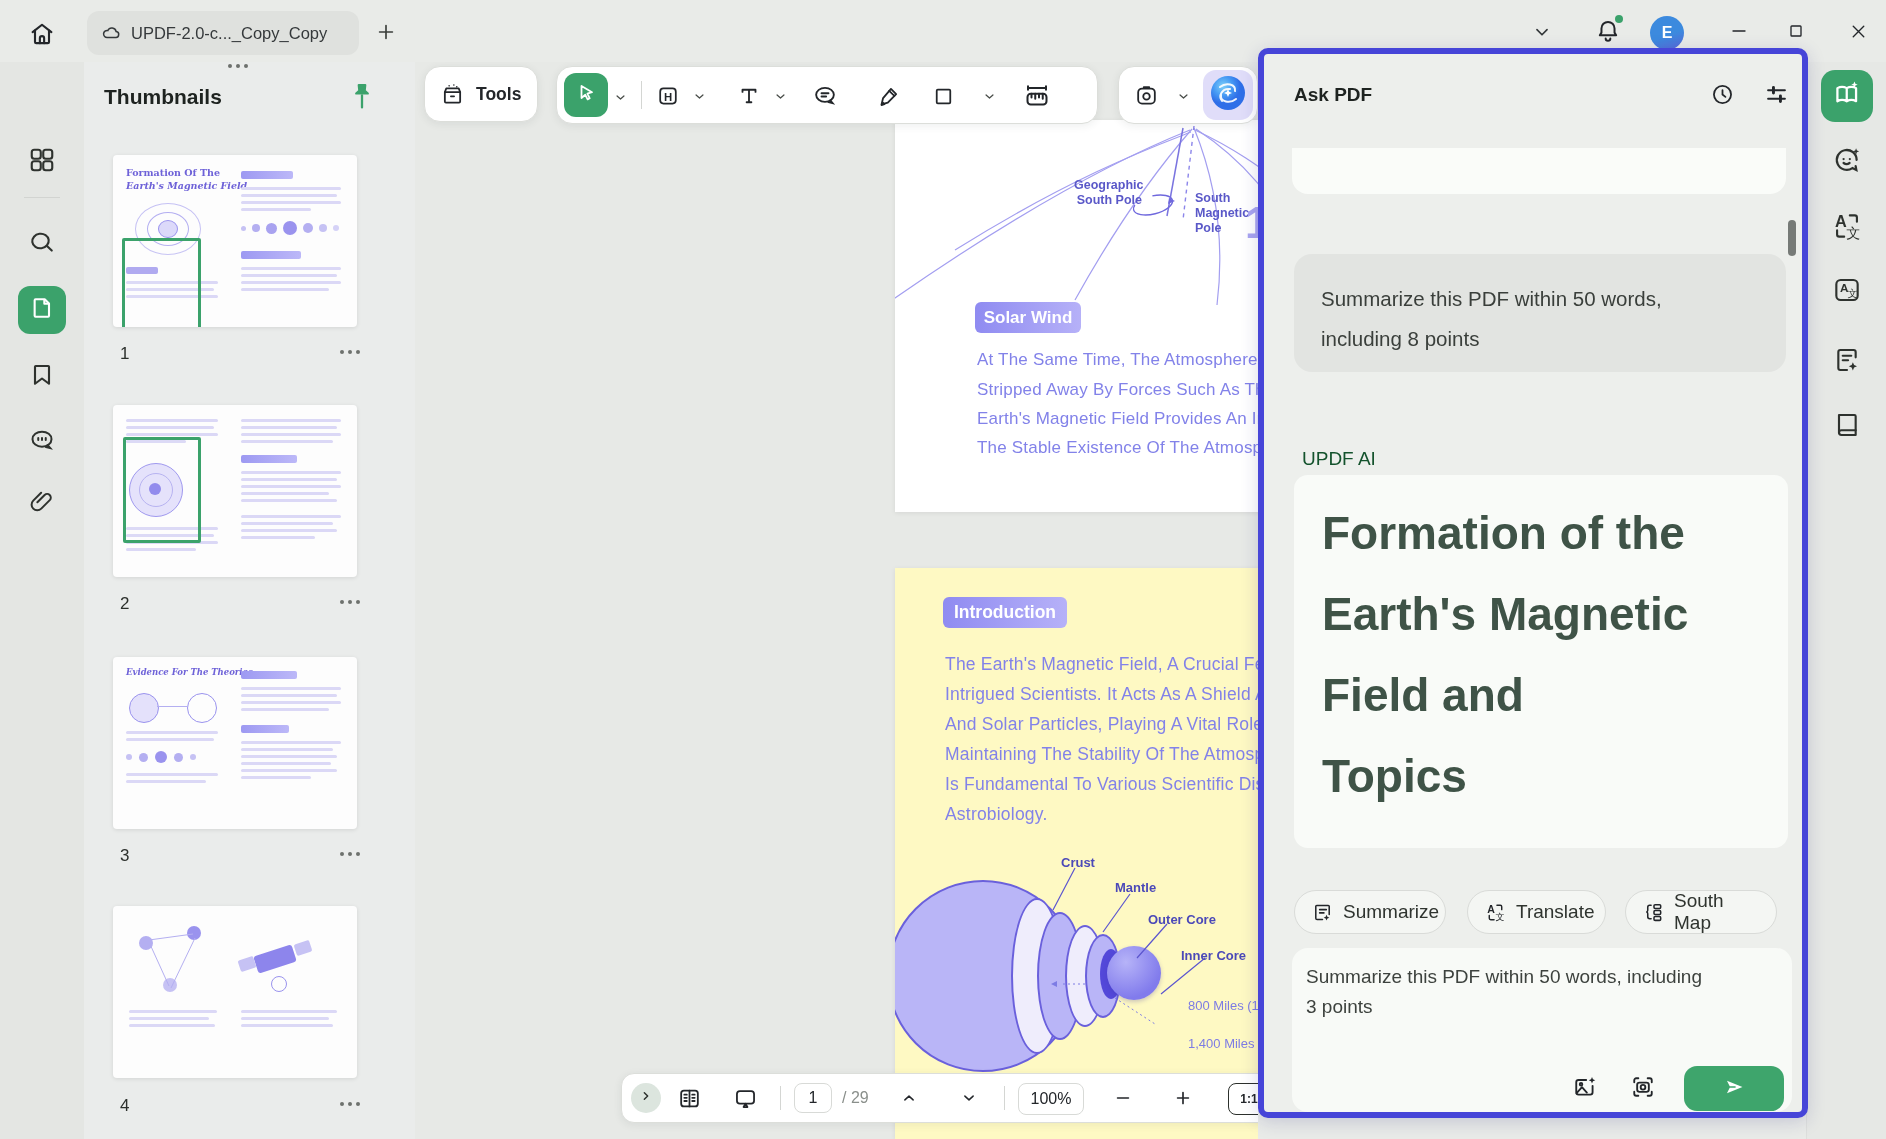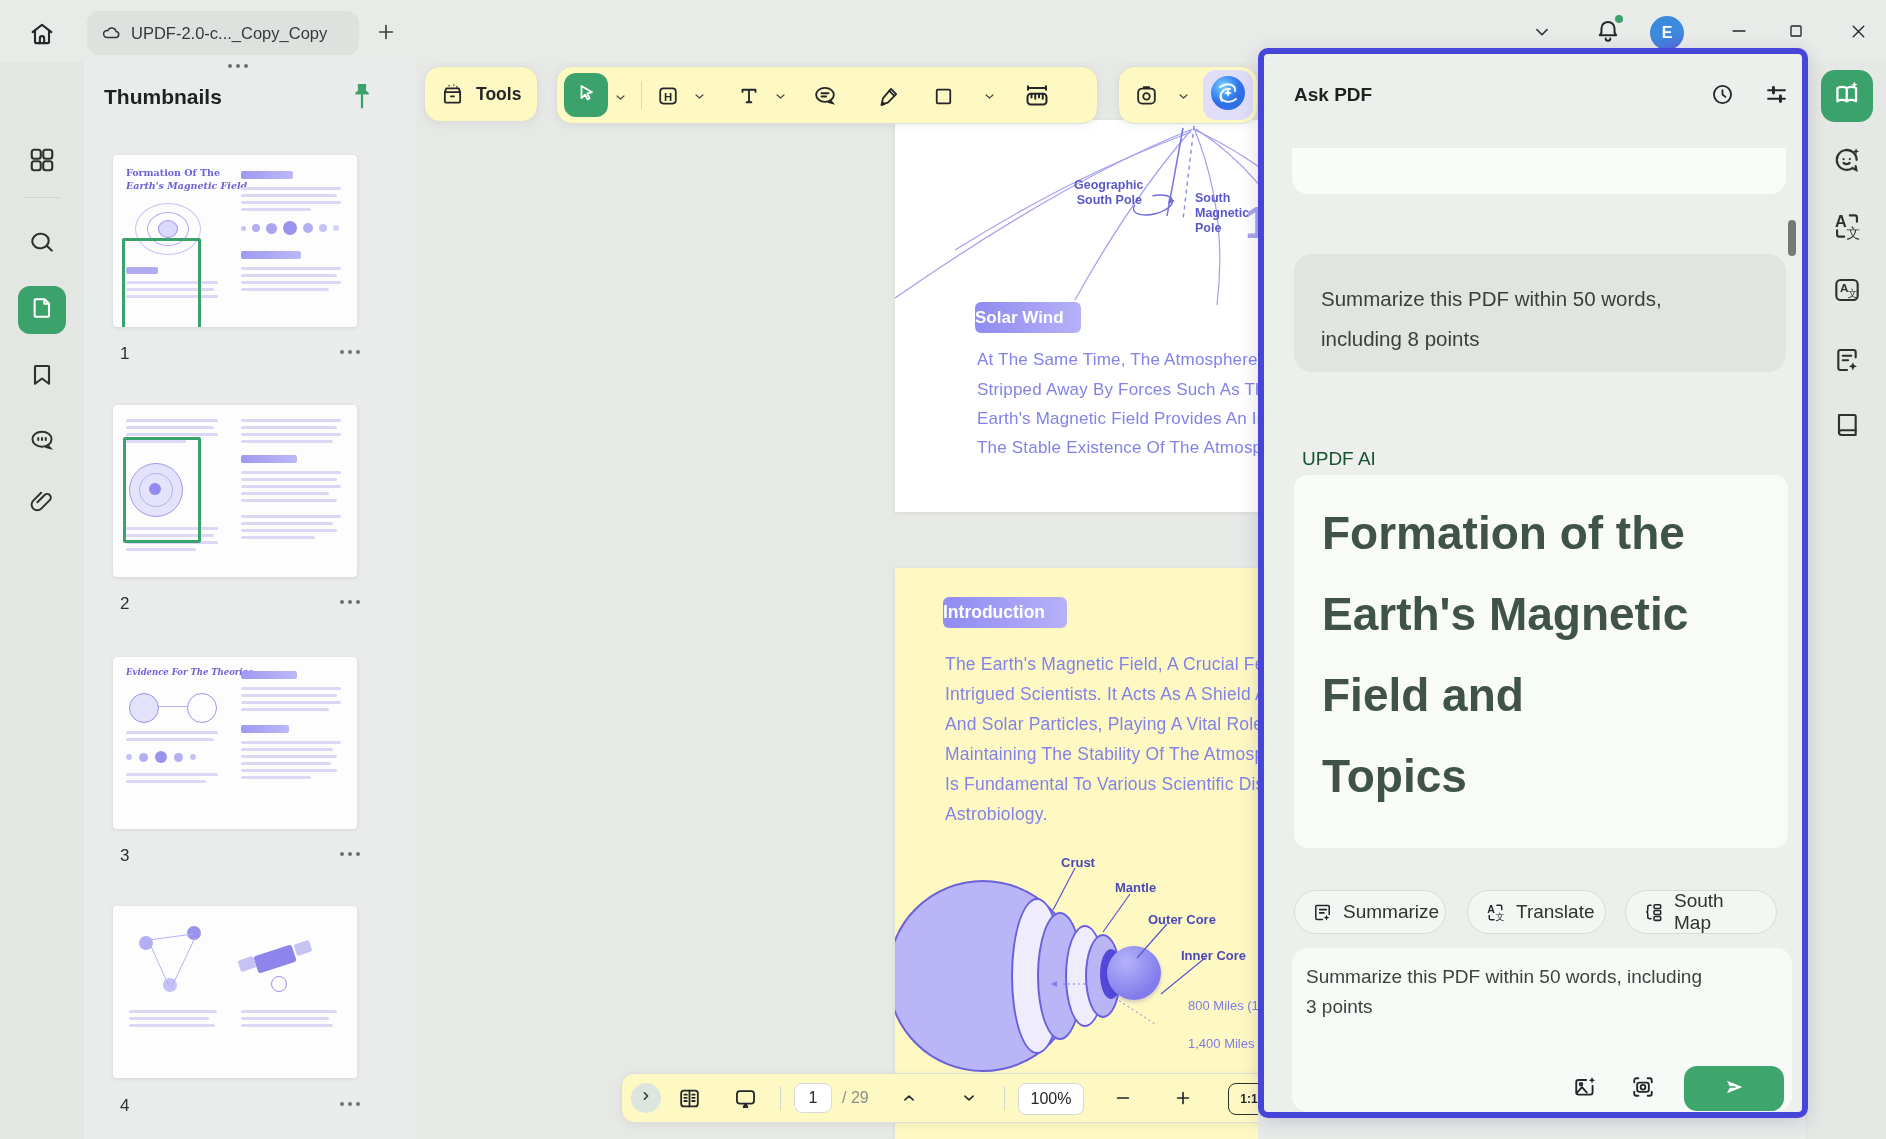--- a/index.html
+++ b/index.html
@@ -1,36 +1,36 @@
 <!DOCTYPE html>
 <html><head>
 <meta charset="utf-8">
 <style>
   html,body{margin:0;padding:0;background:#cfd2cf;}
   #app{position:relative;width:1886px;height:1139px;background:#e9ebe8;
        font-family:"Liberation Sans",sans-serif;overflow:hidden;color:#262a27;}
   .abs{position:absolute;}
   .ico{display:flex;align-items:center;justify-content:center;}
-  .card{background:#fef9c3;border:1px solid #dcdeda;border-radius:14px;
+  .card{background:#ffffff;border:1px solid #dcdeda;border-radius:14px;
         box-shadow:0 2px 8px rgba(40,50,45,.08);}
   .dots3{display:flex;gap:4px;align-items:center;}
   .dots3 i{width:4px;height:4px;border-radius:50%;background:#6d716d;display:block;}
   .vline{width:1px;background:#d4d6d3;}
   
   .thumb{position:absolute;left:113px;width:244px;height:172px;background:#fdfdfd;
          border-radius:4px;box-shadow:0 1px 4px rgba(0,0,0,.10);overflow:hidden;}
   .tline{position:absolute;height:3px;border-radius:2px;background:#dbd8f6;}
   .tbadge{position:absolute;height:8px;border-radius:2px;
           background:linear-gradient(90deg,#9d99f2,#bcb8f8);}
   .tnum{position:absolute;left:120px;font-size:17px;color:#2c302c;}
   .pmenu{position:absolute;left:340px;}
   .viewrect{position:absolute;border:3px solid #3ba26b;border-radius:2px;background:rgba(255,255,255,.05);}
   
   .pline{position:absolute;white-space:nowrap;font-size:17px;color:#8282e9;letter-spacing:.2px;}
-  .pdfbadge{position:absolute;display:flex;align-items:center;
+  .pdfbadge{position:absolute;display:flex;align-items:center;justify-content:center;
             color:#fff;font-weight:bold;border-radius:6px;
             background:linear-gradient(90deg,#8f8bf1,#b6b1f8);}
   .diaglabel{position:absolute;font-size:13px;font-weight:bold;color:#4b49b8;white-space:nowrap;}
   .measure{position:absolute;font-size:13px;color:#7d7ce4;white-space:nowrap;}
   
   .chip{position:absolute;top:836px;height:44px;border-radius:22px;background:#f4f6f3;
         border:1px solid #d9dbd8;display:flex;align-items:center;gap:9px;
         padding:0 16px;box-sizing:border-box;font-size:19px;color:#2f342f;}
   .resp-line{font-size:46px;font-weight:bold;color:#3f5347;line-height:81px;white-space:nowrap;}
   .railbtn{position:absolute;left:50%;transform:translateX(-50%);}

